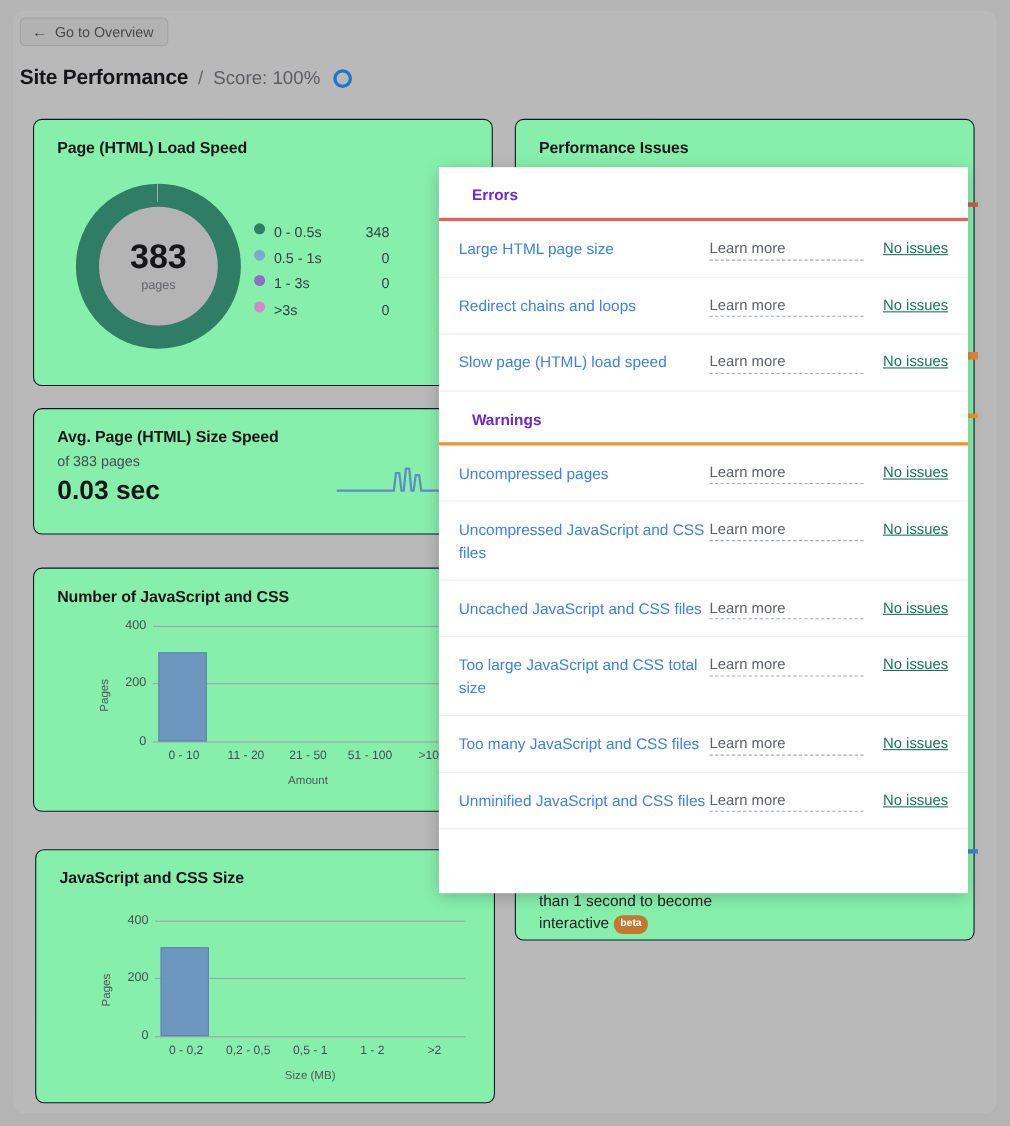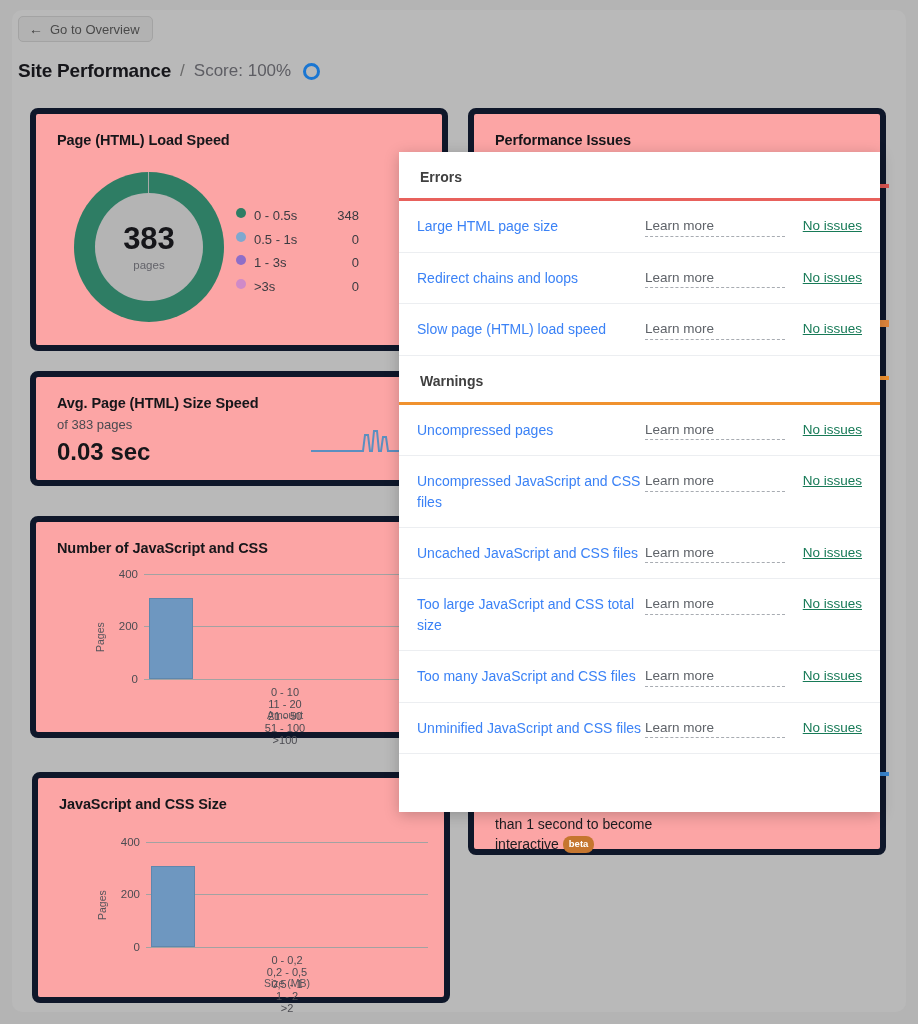--- a/index.html
+++ b/index.html
@@ -46,22 +46,22 @@
   .title-sep { font-size: 17px; color: #6a6a6a; }
   .title-score { font-size: 17px; color: #5d5d63; }
   .score-ring {
     width: 17px; height: 17px; border-radius: 50%;
     border: 3px solid #1a76d2; margin-left: 3px;
   }
 
   
   .card {
     position: absolute;
-    background: #fca5a5;
-    border: 6px solid #0f172a;
+    background: #86efac;
+    border: 1px solid #0f172a;
     border-radius: 8px;
     padding-left: 12px;
   }
   .card-title {
     position: absolute; left: 21px; top: 18px;
     font-size: 14.5px; font-weight: bold; color: #16161a;
     letter-spacing: -0.1px;
   }
 
   
@@ -105,21 +105,21 @@
   }
   .ytick {
     position: absolute; right: 0; width: 42px; text-align: right;
     font-size: 11.5px; color: #4c4c52;
     transform: translateY(-50%);
   }
   .ytick-wrap { position: absolute; left: 60px; top: 0; width: 42px; height: 100%; }
   .plot { position: absolute; left: 108px; right: 28px; top: 8px; height: 105px; }
   .gridline { position: absolute; left: 0; right: 0; height: 1px; background: #a2a2a2; }
   .bar { position: absolute; background: #6e97c0; border: 1px solid #5f87ad; }
-  .xlabels { position: absolute; left: 108px; right: 28px; top: 120px; display: flex; flex-direction: column; }
+  .xlabels { position: absolute; left: 108px; right: 28px; top: 120px; display: flex; }
   .xlabel { flex: 1; text-align: center; font-size: 11px; color: #4c4c52; }
   .x-axis-title {
     position: absolute; left: 108px; right: 28px; top: 143px;
     text-align: center; font-size: 10.5px; color: #55555b;
   }
 
   
   #card-perf-issues { left: 468px; top: 108px; width: 418px; height: 747px; }
   .perf-text {
     position: absolute; left: 21px; top: 700px;
@@ -139,22 +139,22 @@
   #issues-overlay {
     position: absolute;
     left: 399px; top: 152px;
     width: 481px; height: 660px;
     background: #ffffff;
     box-shadow: 0 3px 14px rgba(0,0,0,0.22);
     overflow: hidden;
   }
   .sec-head {
     position: relative;
-    padding: 17px 0 13px 21px;
-    font-size: 14px; font-weight: bold; color: #404040;
+    padding: 17px 0 13px 30px;
+    font-size: 14px; font-weight: bold; color: #6d28d9;
   }
   .sec-rule { height: 3px; width: 100%; }
   .issue-row {
     display: flex; align-items: flex-start;
     padding: 15px 18px 15px 18px;
     border-bottom: 1px solid #eceef1;
     min-height: 48px;
   }
   .issue-name {
     width: 228px; font-size: 14px; color: #3b82f6; line-height: 1.45;

